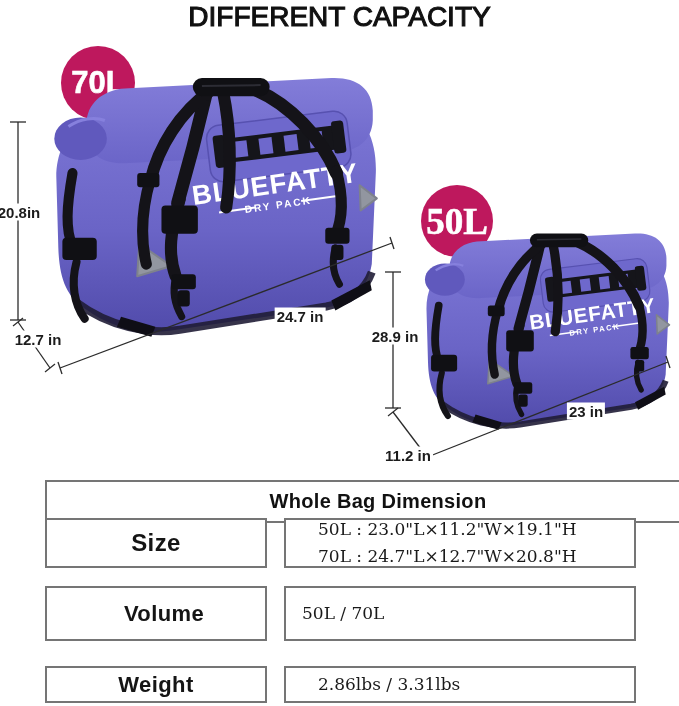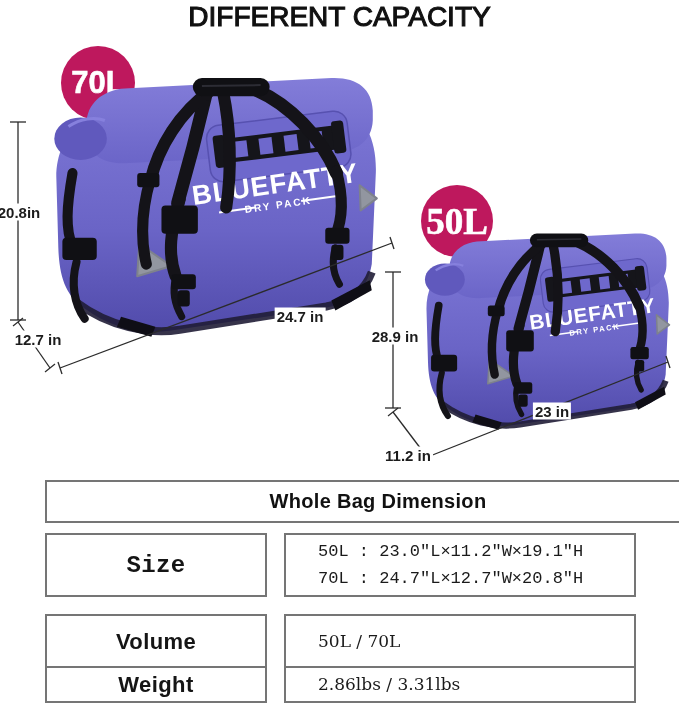--- a/index.html
+++ b/index.html
@@ -32,22 +32,22 @@
   svg.overlay{left:0;top:0;pointer-events:none;}
   
   .tbox{
     border:2px solid #757575;background:#fff;box-sizing:border-box;
     display:flex;align-items:center;justify-content:center;
   }
   .t-header{left:45px;top:480px;width:666px;height:43px;font-size:20px;font-weight:700;letter-spacing:0.3px;color:#111;}
   .t-label{left:45px;width:222px;font-weight:700;color:#151515;letter-spacing:0.4px;}
   .t-value{left:284px;width:352px;align-items:flex-start;justify-content:center;flex-direction:column;
     padding-left:32px;font-family:"DejaVu Serif", serif;font-size:17px;color:#1a1a1a;line-height:27px;}
-  .r-size{top:533px;height:64px;font-family:Liberation Mono, monospace;}
-  .r-volume{top:614px;height:55px;}
+  .r-size{top:518px;height:50px;}
+  .r-volume{top:586px;height:55px;padding-left:16px;}
   .r-weight{top:666px;height:37px;}
   .t-label.r-size{font-size:24px;}
   .t-label.r-volume,.t-label.r-weight{font-size:22px;}
   .hidden-defs{position:absolute;width:0;height:0;overflow:hidden;}
 </style>
 </head>
 <body>
 
 <svg class="hidden-defs" aria-hidden="true">
   <defs>
@@ -176,21 +176,21 @@
     <line x1="432" y1="462" x2="428" y2="450"></line>
     <line x1="670" y1="368" x2="666" y2="356"></line>
   </g>
 </svg>
 
 <span class="abs dim" style="left:19px;top:212px;">20.8in</span>
 <span class="abs dim" style="left:38px;top:339px;">12.7 in</span>
 <span class="abs dim" style="left:261px;top:316px;margin-left:39px;">24.7 in</span>
 <span class="abs dim" style="left:395px;top:336px;">28.9 in</span>
 <span class="abs dim" style="left:408px;top:431px;margin-top:24px;">11.2 in</span>
-<span class="abs dim" style="left:552px;top:411px;">23 in</span>
+<span class="abs dim" style="left:586px;top:411px;">23 in</span>
 
 <div class="abs tbox t-header">Whole Bag Dimension</div>
 
 <div class="abs tbox t-label r-size">Size</div>
 <div class="abs tbox t-value r-size">
   <div>50L : 23.0"L×11.2"W×19.1"H</div>
   <div>70L : 24.7"L×12.7"W×20.8"H</div>
 </div>
 
 <div class="abs tbox t-label r-volume">Volume</div>

